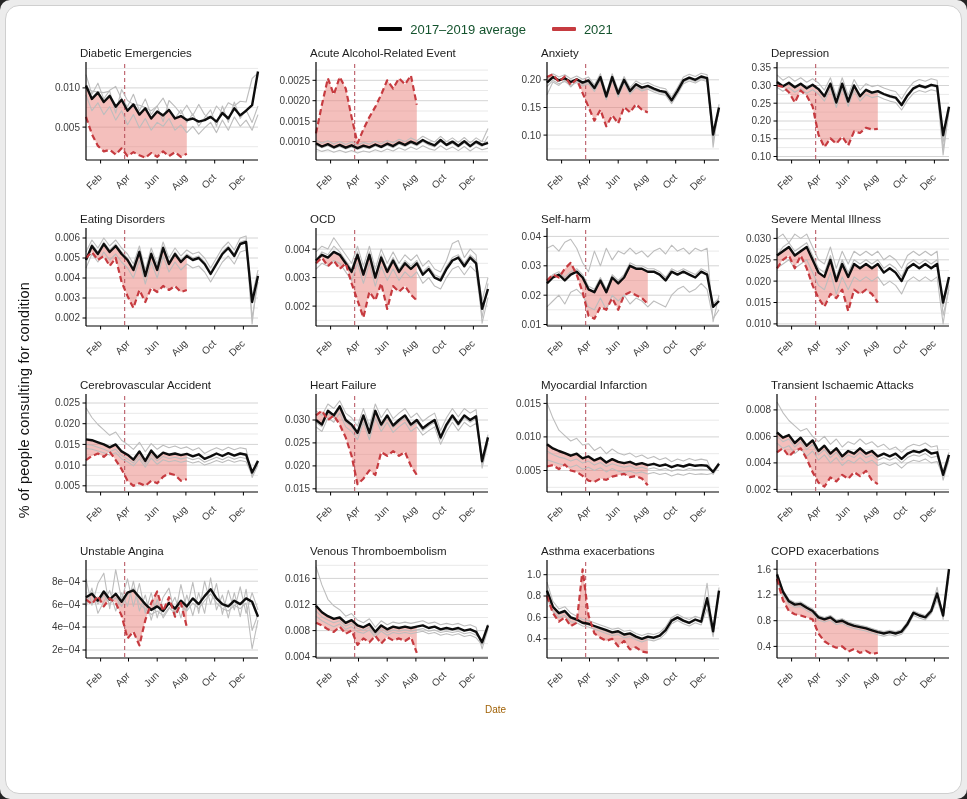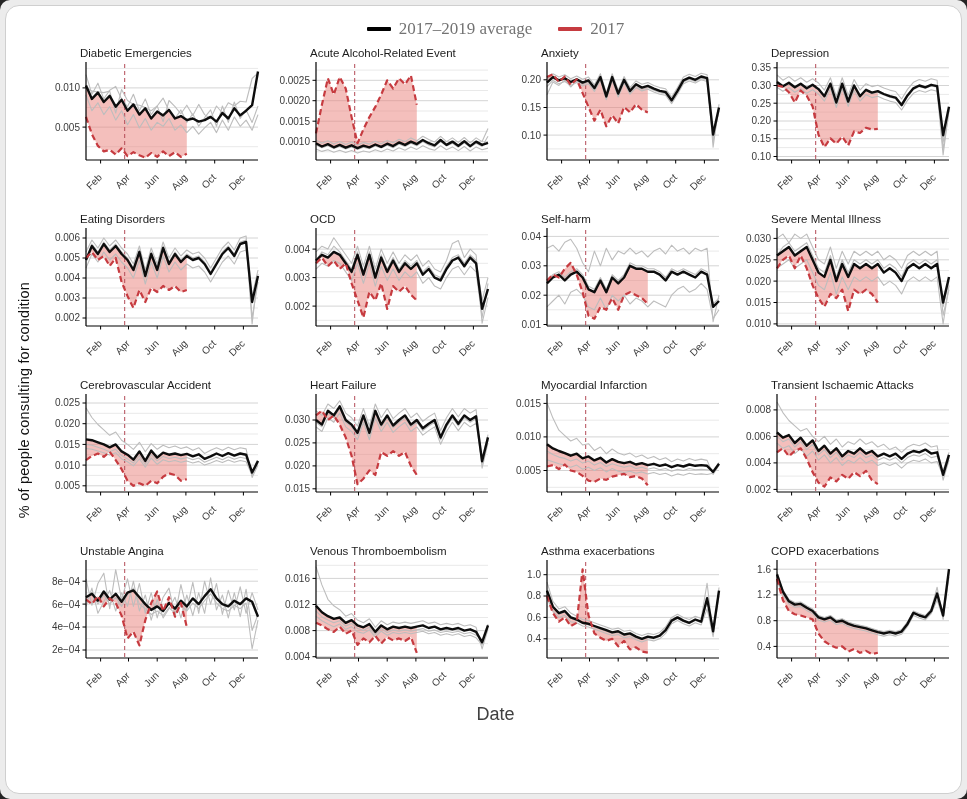--- a/index.html
+++ b/index.html
@@ -17,29 +17,29 @@
   .main{display:flex;flex:1;}
   .ylab-strip{width:24px;display:flex;align-items:center;justify-content:center;}
   .ylab{
     transform:rotate(180deg);writing-mode:vertical-rl;
     font-size:14.5px;color:#111;letter-spacing:.2px;white-space:nowrap;
   }
   .right-col{flex:1;display:flex;flex-direction:column;}
   .legend-row{display:flex;justify-content:center;align-items:center;gap:26px;height:34px;}
   .legend-item{display:flex;align-items:center;gap:8px;}
   .legend-swatch{width:24px;height:4px;border-radius:1px;background:#000;}
-  .legend-label{font-size:17px;color:#737373;font-family:Liberation Serif, serif;}
+  .legend-label{font-size:13px;color:#14532d;}
   .charts-grid{
     display:grid;grid-template-columns:repeat(4,1fr);
     grid-auto-rows:158px;row-gap:8px;column-gap:2px;
   }
   .cell{position:relative;}
   .t-title{font:11.5px "Liberation Sans",sans-serif;fill:#1c1c1c;}
   .t-tick{font:10px "Liberation Sans",sans-serif;fill:#3a3a3a;}
-  .xlabel-row{text-align:center;font-size:18px;color:#404040;margin-top:2px;}
+  .xlabel-row{text-align:center;font-size:10px;color:#a16207;margin-top:2px;}
   .footnote-row{
     text-align:right;font-size:9px;font-weight:700;color:#1a1a1a;
     padding:4px 10px 0 0;
   }
 </style>
 </head>
 <body>
 
 <div class="frame"></div>
 <div class="card">
@@ -48,21 +48,21 @@
       <div class="ylab">% of people consulting for condition</div>
     </div>
     <div class="right-col">
       <div class="legend-row">
         <div class="legend-item">
           <span class="legend-swatch" style="background: rgb(0, 0, 0);"></span>
           <span class="legend-label">2017–2019 average</span>
         </div>
         <div class="legend-item">
           <span class="legend-swatch" style="background: rgb(198, 59, 64);"></span>
-          <span class="legend-label">2017</span>
+          <span class="legend-label">2021</span>
         </div>
       </div>
       <div class="charts-grid">
           <div class="cell"><svg width="228" height="158" viewBox="0 0 228 158">
               <line x1="50" x2="222" y1="61.5" y2="61.5" stroke="#e9e9e9" stroke-width="1"></line>
               <line x1="50" x2="222" y1="100.7" y2="100.7" stroke="#e9e9e9" stroke-width="1"></line>
               <line x1="50" x2="222" y1="22.4" y2="22.4" stroke="#e9e9e9" stroke-width="1"></line>
               <line x1="50" x2="222" y1="81.1" y2="81.1" stroke="#d4d4d4" stroke-width="1"></line>
               <line x1="46.5" x2="50" y1="81.1" y2="81.1" stroke="#000" stroke-width="1"></line>
               <text class="t-tick" x="44" y="81.1" dy="3.4" text-anchor="end">0.005</text>

